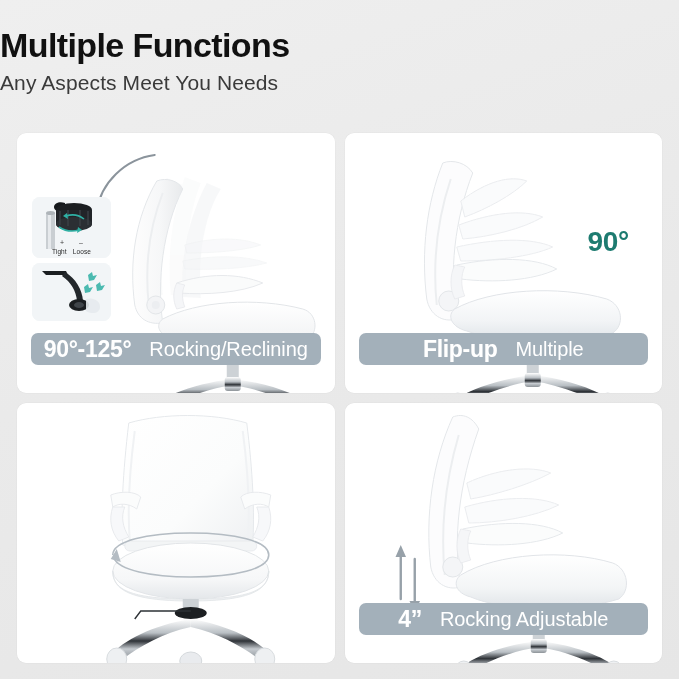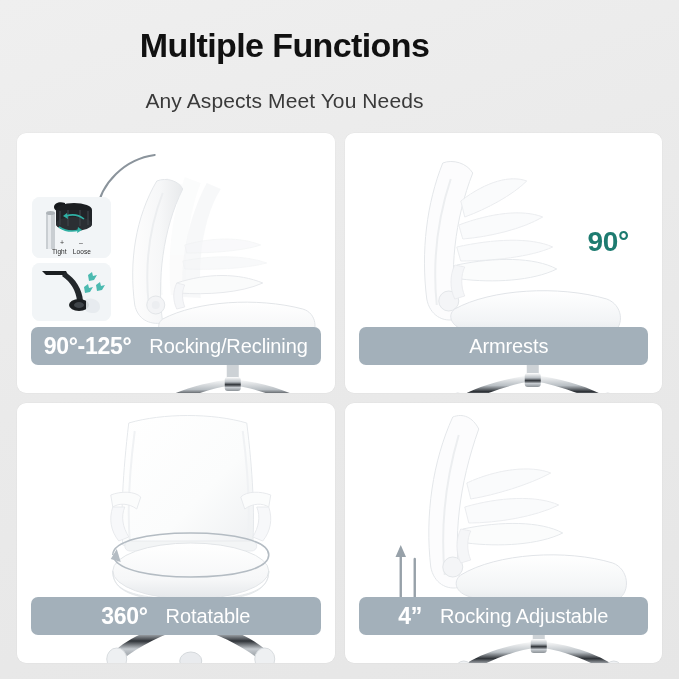--- a/index.html
+++ b/index.html
@@ -13,35 +13,35 @@
   body {
     font-family: "Liberation Sans", sans-serif;
     background: linear-gradient(160deg, #efefef 0%, #eaeaea 45%, #e6e6e6 100%);
     position: relative;
   }
 
   
   .header {
     width: 569px;
     padding-top: 26px;
-    text-align: center;
+    text-align: left;
   }
   .title {
     font-size: 34px;
     font-weight: 700;
     letter-spacing: -0.6px;
     color: #111111;
     line-height: 1.12;
   }
   .subtitle {
     font-size: 21px;
     font-weight: 400;
     color: #3a3a3a;
     letter-spacing: 0.1px;
-    margin-top: 25px;
+    margin-top: 7px;
   }
 
   
   .grid {
     position: absolute;
     top: 133px;
     left: 17px;
     width: 645px;
     height: 530px;
     display: grid;
@@ -63,21 +63,21 @@
     inset: 0;
   }
   .stage svg { display: block; width: 100%; height: 100%; }
 
   
   .banner {
     position: absolute;
     left: 14px;
     right: 14px;
     bottom: 28px;
-    height: 38px;
+    height: 32px;
     background: #a3b0ba;
     border-radius: 7px;
     display: flex;
     align-items: center;
     justify-content: center;
     gap: 7px;
     color: #ffffff;
     white-space: nowrap;
     z-index: 5;
   }
@@ -317,21 +317,22 @@
         <rect x="180" y="240" width="16" height="14" rx="3" fill="url(#chrome2)"></rect>
         <ellipse cx="113" cy="270" rx="9" ry="10" fill="#eef0f2" stroke="#d8dcdf" stroke-width="1"></ellipse>
         <ellipse cx="263" cy="270" rx="9" ry="10" fill="#eef0f2" stroke="#d8dcdf" stroke-width="1"></ellipse>
         <ellipse cx="188" cy="274" rx="10" ry="9" fill="#e9ebee" stroke="#d4d8db" stroke-width="1"></ellipse>
       </svg>
     </div>
 
     <div class="annot-90">90°</div>
 
     <div class="banner">
-      <span class="txt">Armrests</span>
+      <span class="val">Flip-up</span>
+      <span class="txt">Multiple</span>
     </div>
   </div>
 
   <div class="card">
     <div class="stage">
       <svg viewBox="0 0 318 260" preserveAspectRatio="xMidYMid slice">
         <defs>
           <linearGradient id="p3back" x1="0" y1="0" x2="1" y2="1">
             <stop offset="0%" stop-color="#ffffff"></stop>
             <stop offset="60%" stop-color="#fbfcfc"></stop>
@@ -378,24 +379,20 @@
         <path d="M174 216 C136 222 106 238 94 252 L106 256 C122 244 146 230 174 224 Z" fill="url(#chrome3)"></path>
         <path d="M174 216 C212 222 242 238 254 252 L242 256 C226 244 202 230 174 224 Z" fill="url(#chrome3)"></path>
         <ellipse cx="100" cy="256" rx="10" ry="11" fill="#eef0f2" stroke="#d8dcdf" stroke-width="1"></ellipse>
         <ellipse cx="248" cy="256" rx="10" ry="11" fill="#eef0f2" stroke="#d8dcdf" stroke-width="1"></ellipse>
         <ellipse cx="174" cy="258" rx="11" ry="9" fill="#e9ebee" stroke="#d4d8db" stroke-width="1"></ellipse>
 
         <path d="M174 208 L124 208 L118 216" fill="none" stroke="#2d3236" stroke-width="1.4"></path>
       </svg>
     </div>
 
-    <div class="banner">
-      <span class="val">360°</span>
-      <span class="txt">Rotatable</span>
-    </div>
   </div>
 
   <div class="card">
     <div class="stage">
       <svg viewBox="0 0 318 260" preserveAspectRatio="xMidYMid slice">
         <defs>
           <linearGradient id="p4seat" x1="0" y1="0" x2="0" y2="1">
             <stop offset="0%" stop-color="#ffffff"></stop>
             <stop offset="62%" stop-color="#f3f5f6"></stop>
             <stop offset="100%" stop-color="#e0e4e8"></stop>

